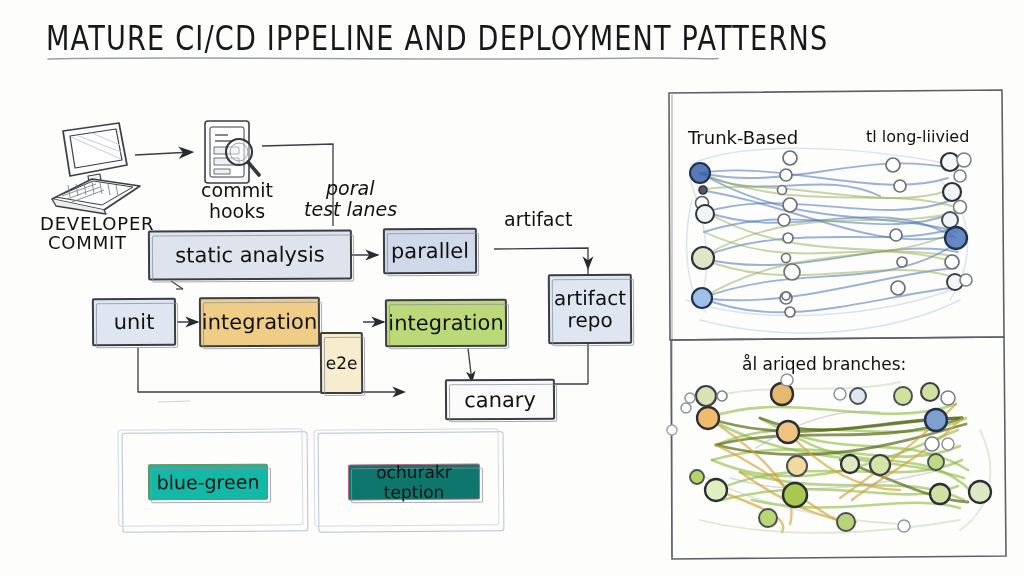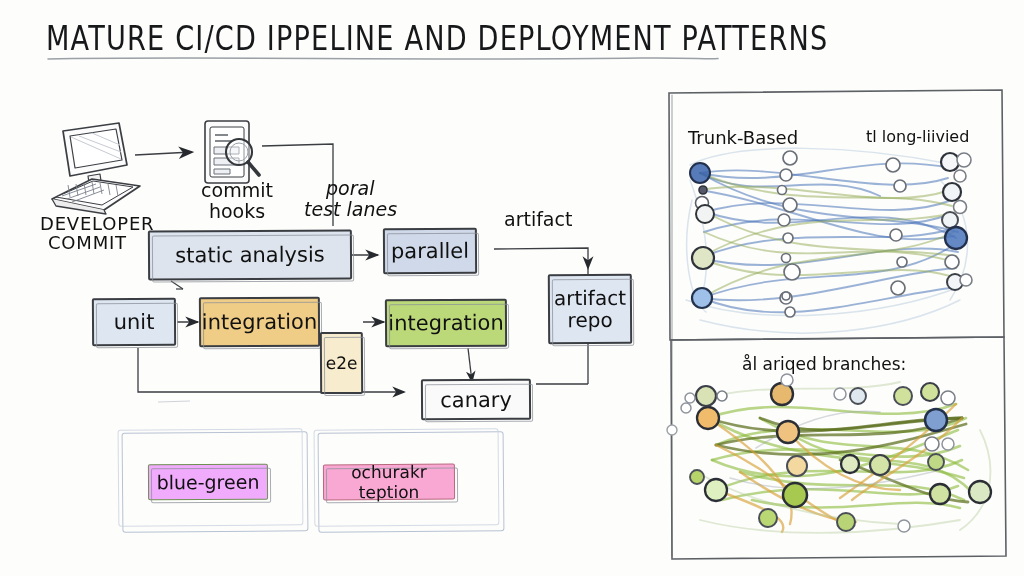--- a/index.html
+++ b/index.html
@@ -342,31 +342,31 @@
   </div>
 
   <div class="nodebox" style="left:385px;top:299px;width:122px;height:48px;background:#bcd97a;font-size:21px;">
     <span class="lbl">integration</span>
   </div>
 
   <div class="nodebox" style="left:548px;top:274px;width:84px;height:70px;background:#dee6f2;font-size:20px;line-height:1.12;">
     <span class="lbl" id="artifactRepoLbl">artifact<br>repo</span>
   </div>
 
-  <div class="nodebox" style="left:421px;top:379px;width:110px;height:41px;background:#fafafa;font-size:21px;">
+  <div class="nodebox" style="left:445px;top:379px;width:110px;height:41px;background:#fafafa;font-size:21px;">
     <span class="lbl">canary</span>
   </div>
 
   <div class="softframe" style="left:122px;top:432px;width:186px;height:100px;"></div>
-  <div class="nodebox" style="left:148px;top:464px;width:120px;height:36px;background:#f0abfc;font-size:19px;border:1.6px solid #6e8f52;">
+  <div class="nodebox" style="left:148px;top:464px;width:120px;height:36px;background:#14b8a6;font-size:19px;border:1.6px solid #6e8f52;">
     <span class="lbl">blue-green</span>
   </div>
 
   <div class="softframe" style="left:318px;top:432px;width:186px;height:100px;"></div>
-  <div class="nodebox" style="left:323px;top:464px;width:132px;height:36px;background:#f9a8d4;font-size:17px;border:1.6px solid #b8687d;">
+  <div class="nodebox" style="left:348px;top:464px;width:132px;height:36px;background:#0f766e;font-size:17px;border:1.6px solid #b8687d;">
     <span class="lbl">ochurakr teption</span>
   </div>
 
 
   <div class="hlabel" style="left:688px;top:128px;font-size:18px;text-align:center;">Trunk-Based</div>
 
   <div class="hlabel" style="left:866px;top:128px;font-size:16px;">tl long-liivied</div>
 
   <div class="hlabel" style="left:742px;top:355px;font-size:17px;">ål ariqed branches:</div>
 

